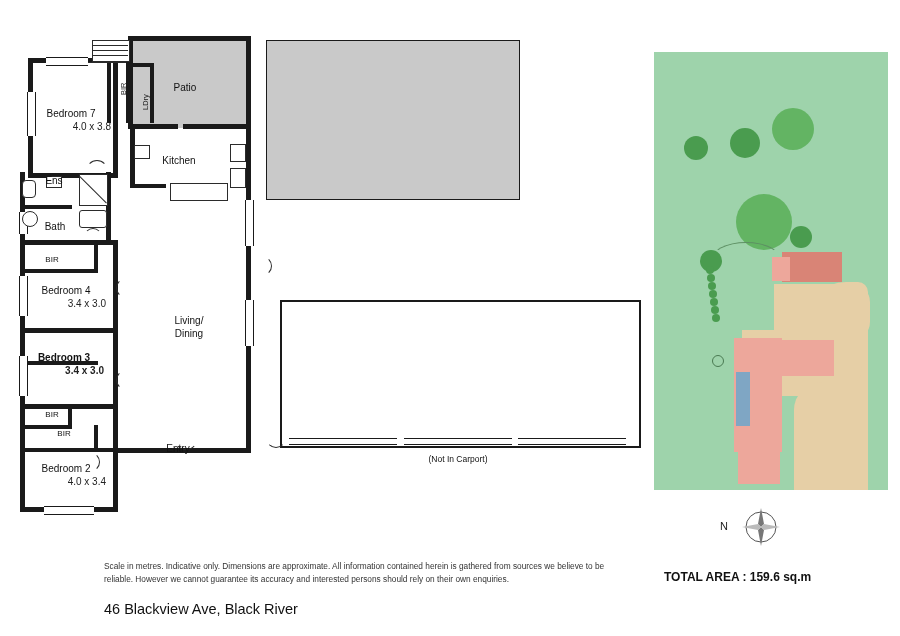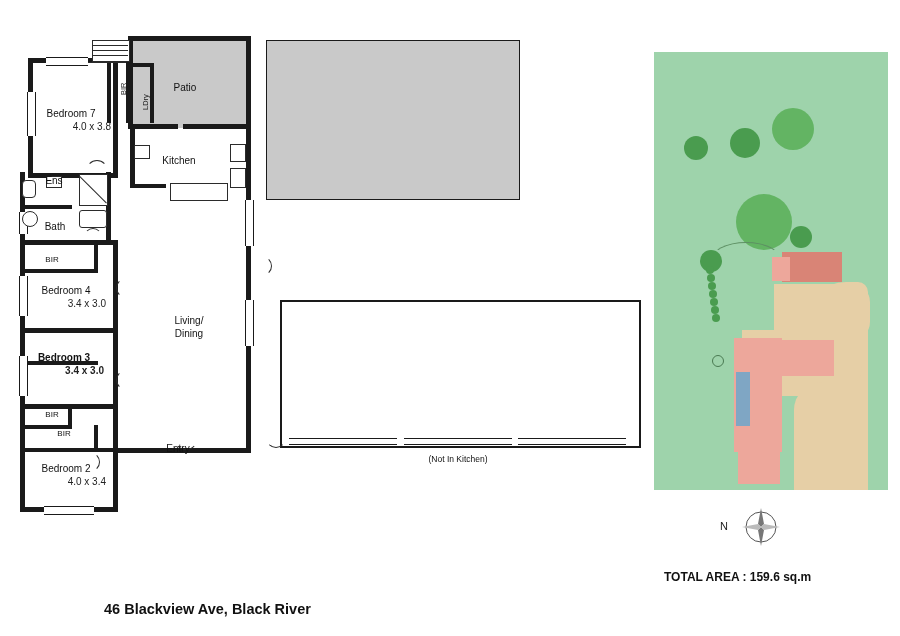--- a/index.html
+++ b/index.html
@@ -28,21 +28,21 @@
   .house-pink.dark{background:#d98476;}
   .pool{position:absolute;background:#7fa6c4;}
   .hedge-dot{position:absolute;width:8px;height:8px;border-radius:50%;background:#4a9c4f;}
   .driveway-line{position:absolute;border:1px solid #5d8f63;border-radius:50%;}
 
   
   .compass{position:absolute;left:738px;top:504px;width:46px;height:46px;}
 
   
   .disclaimer{position:absolute;left:104px;top:560px;width:520px;font-size:8.3px;line-height:1.55;color:#333;}
-  .address{position:absolute;left:104px;top:601px;font-size:14.5px;font-weight:bold;color:#111;}
+  .address{position:absolute;left:104px;top:601px;font-size:14.5px;font-weight:normal;color:#111;}
   .totalarea{position:absolute;left:664px;top:570px;font-size:12px;font-weight:bold;color:#111;}
 
   
   .greybox{position:absolute;background:#c9c9c9;border:1.6px solid #1a1a1a;}
   .patio{position:absolute;background:#c9c9c9;}
   .shedbox{position:absolute;background:#ffffff;border:2px solid #1a1a1a;}
 
   .door-arc{position:absolute;border:1px solid #2b2b2b;border-radius:50%;}
   .fixture{position:absolute;border:1px solid #2b2b2b;background:#fff;}
   .stair{position:absolute;border:1px solid #2b2b2b;background:#fff;}
@@ -52,21 +52,21 @@
 <body>
 
 <div class="stage">
 
   <div class="greybox" style="left:266px;top:40px;width:252px;height:158px;"></div>
 
   <div class="shedbox" style="left:280px;top:300px;width:357px;height:144px;"></div>
   <div class="thin" style="left:289px;top:438px;width:108px;height:5px;background:#fff;border-top:1px solid #1a1a1a;border-bottom:1px solid #1a1a1a;"></div>
   <div class="thin" style="left:404px;top:438px;width:108px;height:5px;background:#fff;border-top:1px solid #1a1a1a;border-bottom:1px solid #1a1a1a;"></div>
   <div class="thin" style="left:518px;top:438px;width:108px;height:5px;background:#fff;border-top:1px solid #1a1a1a;border-bottom:1px solid #1a1a1a;"></div>
-  <div class="abs tiny" style="left:398px;top:454px;width:120px;text-align:center;font-size:8.5px;">(Not In Kitchen)</div>
+  <div class="abs tiny" style="left:398px;top:454px;width:120px;text-align:center;font-size:8.5px;">(Not In Carport)</div>
 
   <div class="patio" style="left:128px;top:40px;width:122px;height:88px;"></div>
 
   <div class="wall" style="left:28px;top:58px;width:102px;height:5px;"></div>
   <div class="wall" style="left:28px;top:58px;width:5px;height:120px;"></div>
   <div class="wall" style="left:20px;top:172px;width:5px;height:68px;"></div>
   <div class="wall" style="left:20px;top:240px;width:5px;height:272px;"></div>
   <div class="wall" style="left:20px;top:507px;width:98px;height:5px;"></div>
   <div class="wall" style="left:113px;top:448px;width:5px;height:64px;"></div>
   <div class="wall" style="left:113px;top:448px;width:138px;height:5px;"></div>
@@ -242,16 +242,17 @@
     <svg width="46" height="46" viewBox="0 0 46 46">
       <circle cx="23" cy="23" r="15" fill="none" stroke="#555" stroke-width="1"></circle>
       <polygon points="23,4 26,20 23,23 20,20" fill="#777"></polygon>
       <polygon points="23,42 26,26 23,23 20,26" fill="#777"></polygon>
       <polygon points="4,23 20,20 23,23 20,26" fill="#bbb"></polygon>
       <polygon points="42,23 26,20 23,23 26,26" fill="#bbb"></polygon>
     </svg>
   </div>
   <div class="abs" style="left:720px;top:520px;font-size:11px;color:#222;">N</div>
 
+  <div class="disclaimer">Scale in metres. Indicative only. Dimensions are approximate. All information contained herein is gathered from sources we believe to be reliable. However we cannot guarantee its accuracy and interested persons should rely on their own enquiries.</div>
   <div class="address">46 Blackview Ave, Black River</div>
   <div class="totalarea">TOTAL AREA : 159.6 sq.m</div>
 
 </div>
 
 </body></html>

